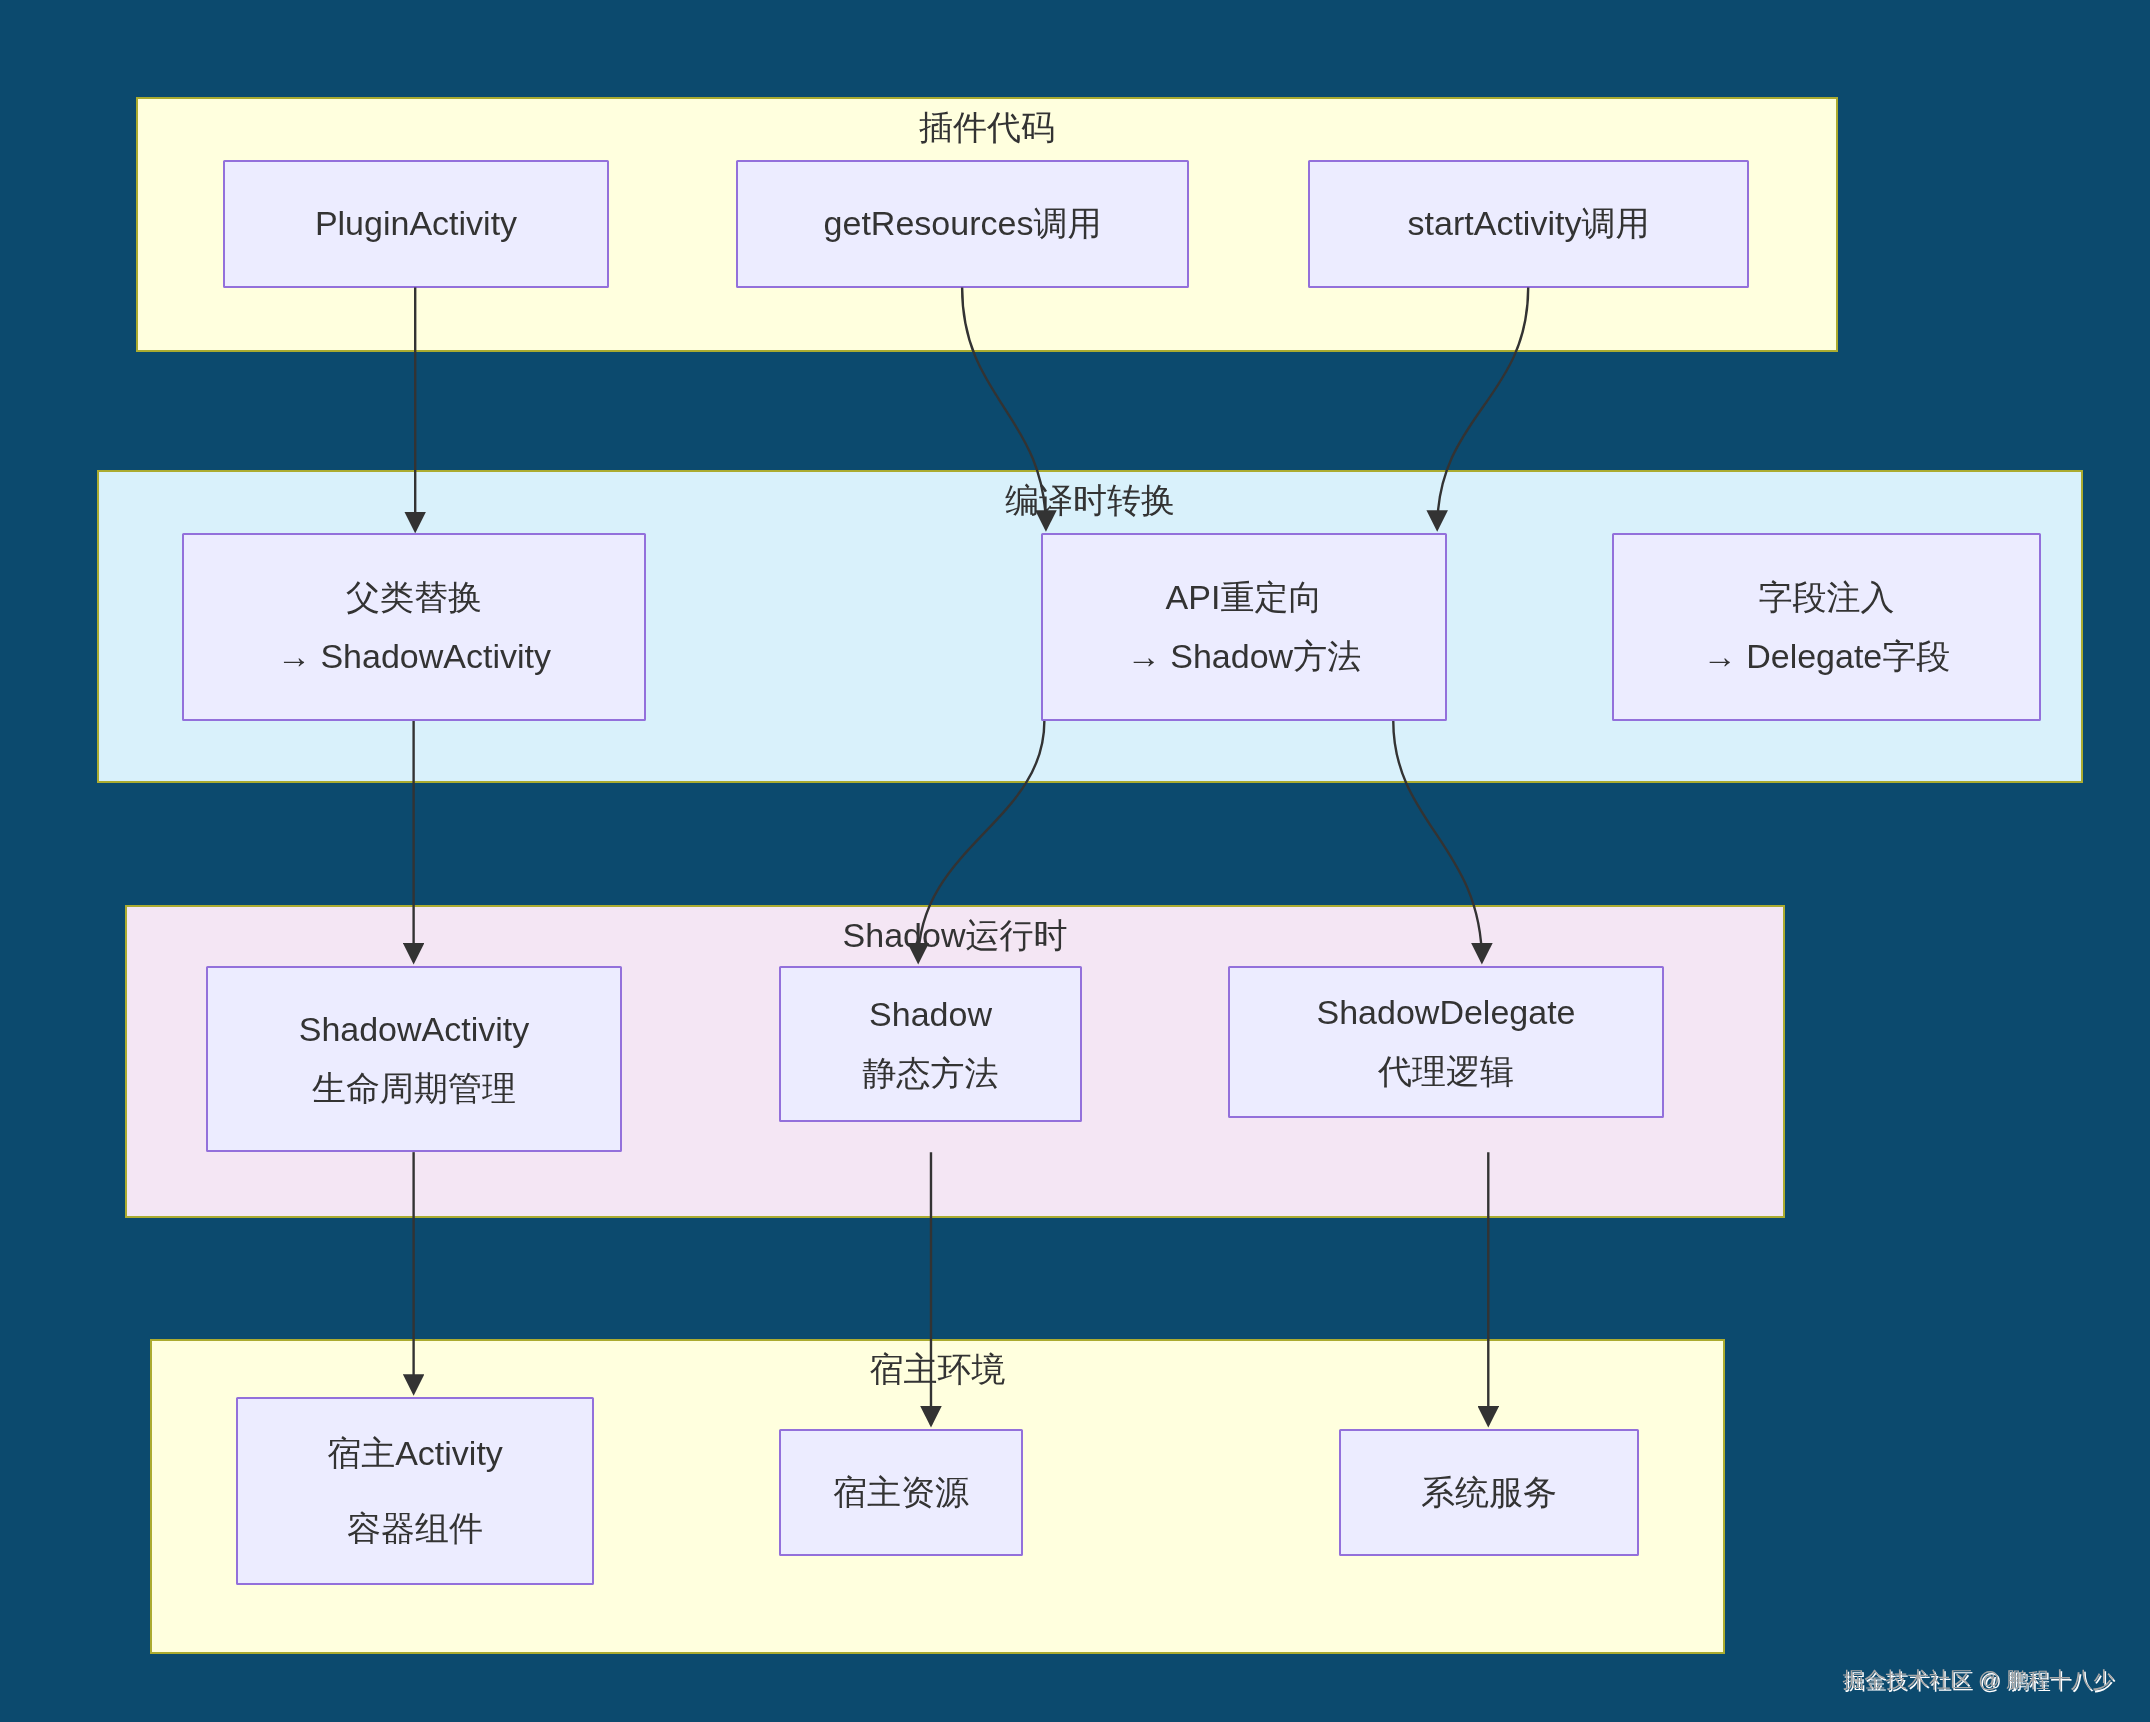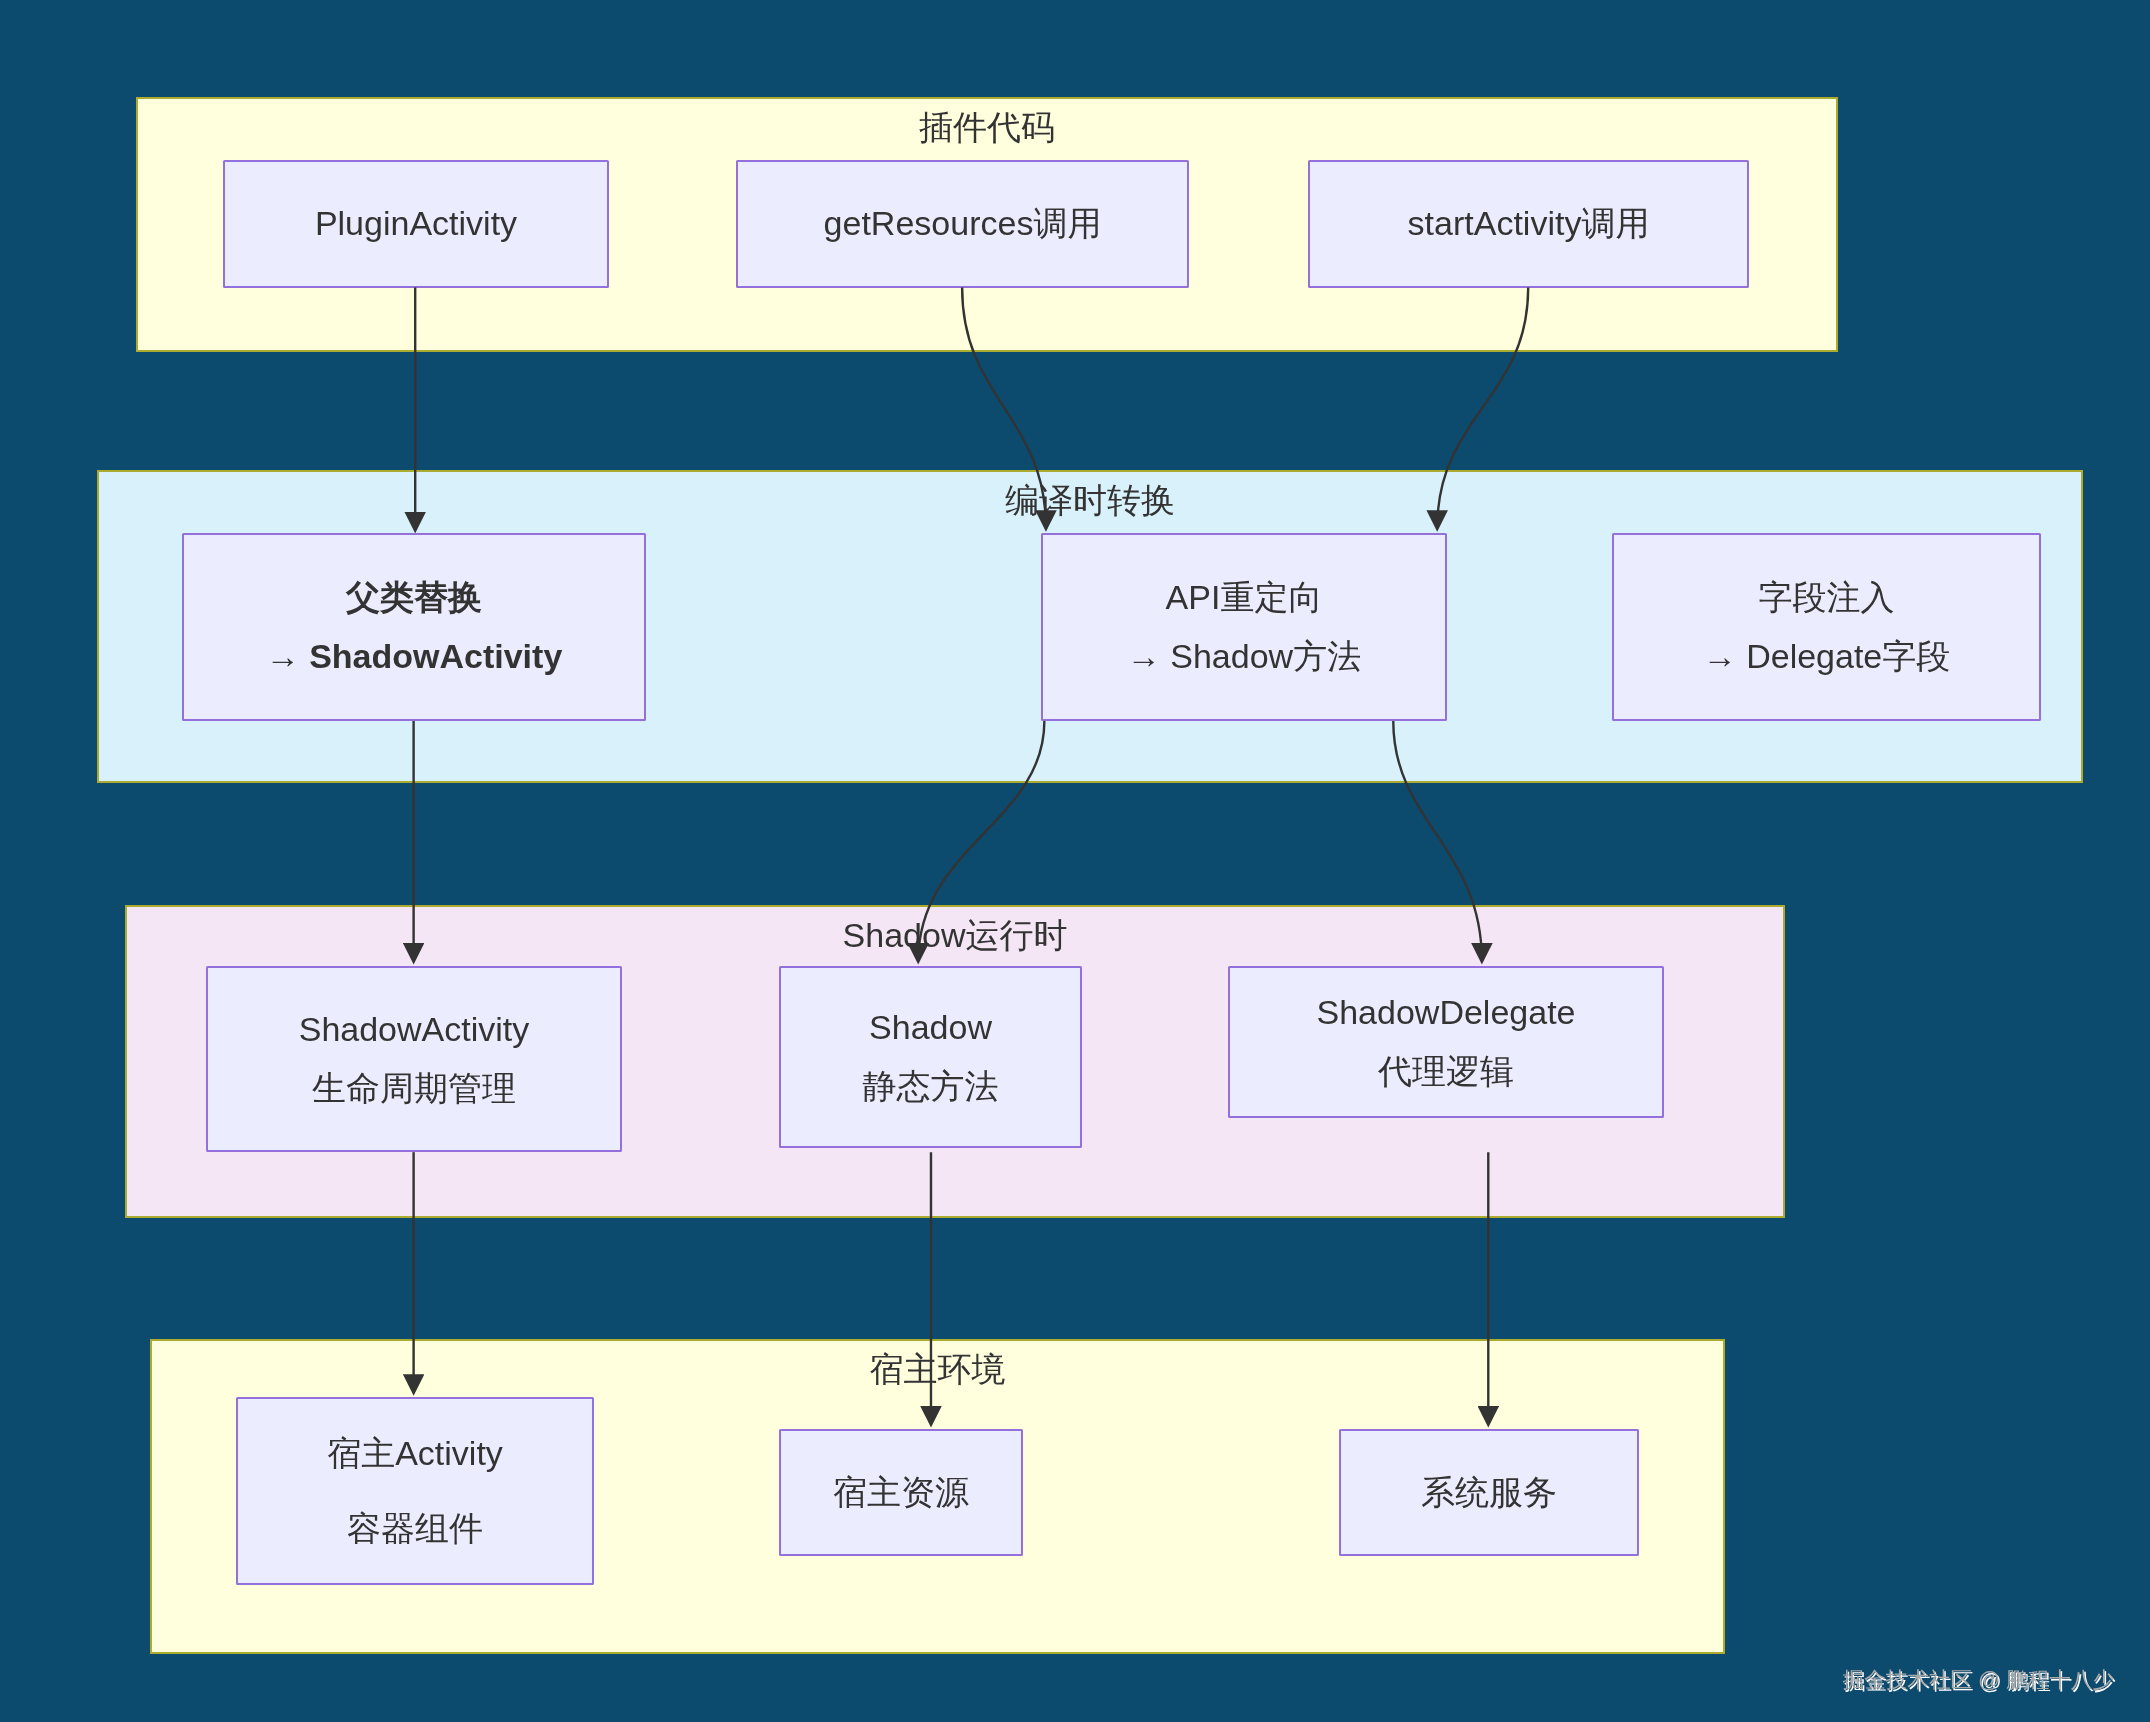--- a/index.html
+++ b/index.html
@@ -96,38 +96,38 @@
   <div class="node" style="left:223px; top:160px; width:386px; height:128px;">
     <span>PluginActivity</span>
   </div>
   <div class="node" style="left:736px; top:160px; width:453px; height:128px;">
     <span>getResources调用</span>
   </div>
   <div class="node" style="left:1308px; top:160px; width:441px; height:128px;">
     <span>startActivity调用</span>
   </div>
 
-  <div class="node" style="left:182px; top:533px; width:464px; height:188px;font-weight:bold;">
+  <div class="node" style="left:182px; top:533px; width:464px; height:188px;">
     <span>父类替换</span>
     <span>→ ShadowActivity</span>
   </div>
   <div class="node" style="left:1041px; top:533px; width:406px; height:188px;">
     <span>API重定向</span>
     <span>→ Shadow方法</span>
   </div>
   <div class="node" style="left:1568px; top:533px; width:429px; height:188px;margin-left:44px;">
     <span>字段注入</span>
     <span>→ Delegate字段</span>
   </div>
 
   <div class="node" style="left:206px; top:966px; width:416px; height:186px;">
     <span>ShadowActivity</span>
     <span>生命周期管理</span>
   </div>
-  <div class="node" style="left:779px; top:966px; width:303px; height:182px;justify-content:center;">
+  <div class="node" style="left:779px; top:966px; width:303px; height:156px;justify-content:center;">
     <span>Shadow</span>
     <span>静态方法</span>
   </div>
   <div class="node" style="left:1228px; top:966px; width:436px; height:152px;">
     <span>ShadowDelegate</span>
     <span>代理逻辑</span>
   </div>
 
   <div class="node" style="left:236px; top:1397px; width:358px; height:188px;gap:16px;">
     <span>宿主Activity</span>

